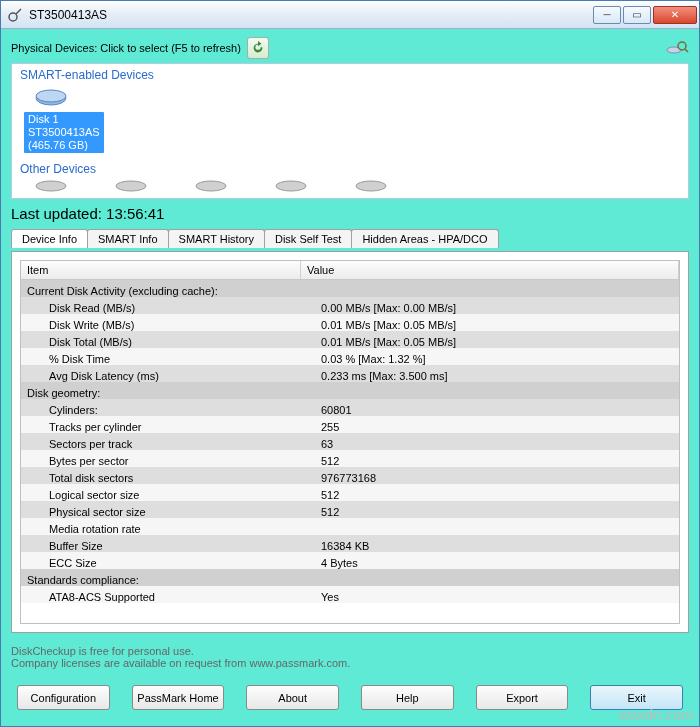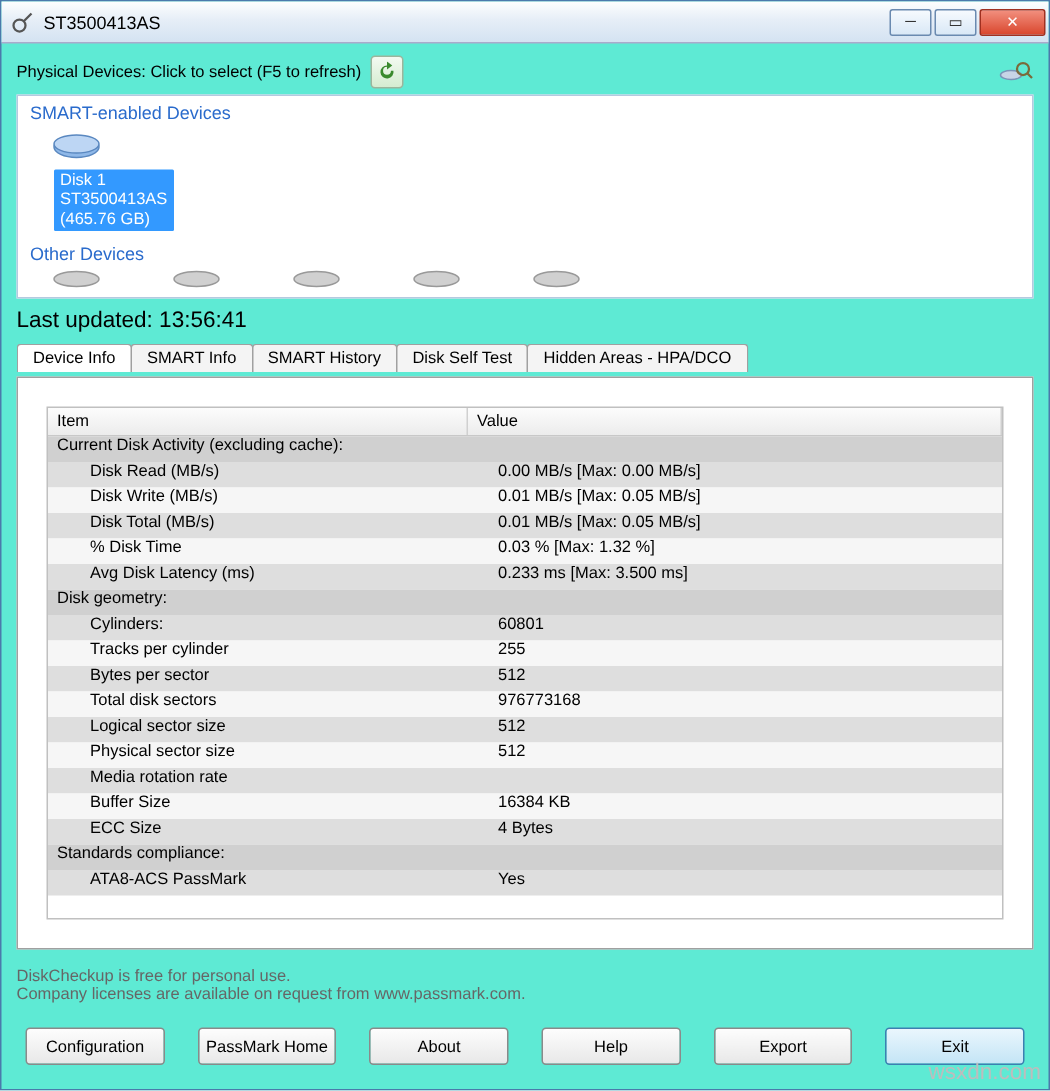--- a/index.html
+++ b/index.html
@@ -20,26 +20,26 @@
 .diskicon{display:inline-block;margin:6px 4px 2px 14px}
 .sel{background:#3399ff;color:#fff;display:inline-block;padding:1px 4px;border-radius:1px;white-space:nowrap;font-size:11px;line-height:13px}
 .sel *{color:#fff}
 .otherrow{position:absolute;bottom:2px;left:8px;right:0}
 .otherrow .hdr{margin-bottom:2px}
 .drives{display:flex;gap:46px;padding-left:14px;height:18px;overflow:hidden}
 .lupd{font-size:15px;margin:2px 0}
 .tabs{display:flex;align-items:center;border-bottom:none}
 .tab{padding:3px 10px;border:1px solid #a0a0a0;border-bottom:none;background:#f4f4f4;margin-right:-1px;border-top-left-radius:3px;border-top-right-radius:3px;font-size:11px;position:relative;top:1px}
 .tab.active{background:#fff;z-index:2}
-.tabbody{flex:1;border:1px solid #a0a0a0;background:#fff;padding:19px;display:flex;flex-direction:column}
+.tabbody{flex:1;border:1px solid #a0a0a0;background:#fff;padding:8px;display:flex;flex-direction:column}
 .grid{flex:1;border:1px solid #c0c0c0;overflow:auto}
 .ghdr{display:flex;background:linear-gradient(#fcfcfc,#ececec);border-bottom:1px solid #c8c8c8}
 .ghdr div{padding:3px 6px;border-right:1px solid #d0d0d0}
 .gitem{width:280px}
-.row{display:flex;height:17px;align-items:flex-start}
+.row{display:flex;height:17px;align-items:flex-end}
 .row:nth-child(even){background:#dedede}
 .row:nth-child(odd){background:#f6f6f6}
 .row.sec{background:#d0d0d0}
 .row .c1{width:300px;padding-left:6px}
 .row .c1.ind{padding-left:28px}
 .row .c2{flex:1}
 .footer{text-align:left;padding:8px 0;color:#666}
 .footer *{color:#666}
 .btns{display:flex;gap:22px;padding:4px 6px 8px}
 .btn{flex:1;height:25px;border:1px solid #8a8a8a;border-radius:3px;background:linear-gradient(#fdfdfd,#e8e8e8);display:flex;align-items:center;justify-content:center;font-size:11px}
@@ -83,21 +83,21 @@
     </div>
 
     <div class="devpanel">
       <div class="hdr">SMART-enabled Devices</div>
       <div class="diskicon">
         <svg width="34" height="20" viewBox="0 0 34 20">
             <ellipse cx="17" cy="10" rx="15" ry="7" fill="#8fb8e8" stroke="#5a88c0"></ellipse>
             <ellipse cx="17" cy="8" rx="15" ry="6" fill="#bdd6f4" stroke="#5a88c0"></ellipse>
           </svg>
       </div>
-      <div style="margin-left:16px">
+      <div style="margin-left:4px">
         <div class="sel"><span>Disk 1</span><br><span>ST3500413AS</span><br><span>(465.76 GB)</span></div>
       </div>
       <div class="otherrow">
         <div class="hdr">Other Devices</div>
         <div class="drives">
           <svg width="34" height="14">
               <ellipse cx="17" cy="8" rx="15" ry="5" fill="#d0d0d0" stroke="#999"></ellipse>
             </svg>
           <svg width="34" height="14">
               <ellipse cx="17" cy="8" rx="15" ry="5" fill="#d0d0d0" stroke="#999"></ellipse>
@@ -162,20 +162,24 @@
             </div>
             <div class="row">
               <div class="c1 ind">Cylinders:</div>
               <div class="c2">60801</div>
             </div>
             <div class="row">
               <div class="c1 ind">Tracks per cylinder</div>
               <div class="c2">255</div>
             </div>
             <div class="row">
+              <div class="c1 ind">Sectors per track</div>
+              <div class="c2">63</div>
+            </div>
+            <div class="row">
               <div class="c1 ind">Bytes per sector</div>
               <div class="c2">512</div>
             </div>
             <div class="row">
               <div class="c1 ind">Total disk sectors</div>
               <div class="c2">976773168</div>
             </div>
             <div class="row">
               <div class="c1 ind">Logical sector size</div>
               <div class="c2">512</div>
@@ -193,21 +197,21 @@
             </div>
             <div class="row">
               <div class="c1 ind">ECC Size</div>
               <div class="c2">4 Bytes</div>
             </div>
             <div class="row sec">
               <div class="c1">Standards compliance:</div>
               <div class="c2"></div>
             </div>
             <div class="row">
-              <div class="c1 ind">ATA8-ACS PassMark</div>
+              <div class="c1 ind">ATA8-ACS Supported</div>
               <div class="c2">Yes</div>
             </div>
           </div>
       </div>
     </div>
 
     <div class="footer">
       <div>DiskCheckup is free for personal use.</div>
       <div>Company licenses are available on request from www.passmark.com.</div>
     </div>

